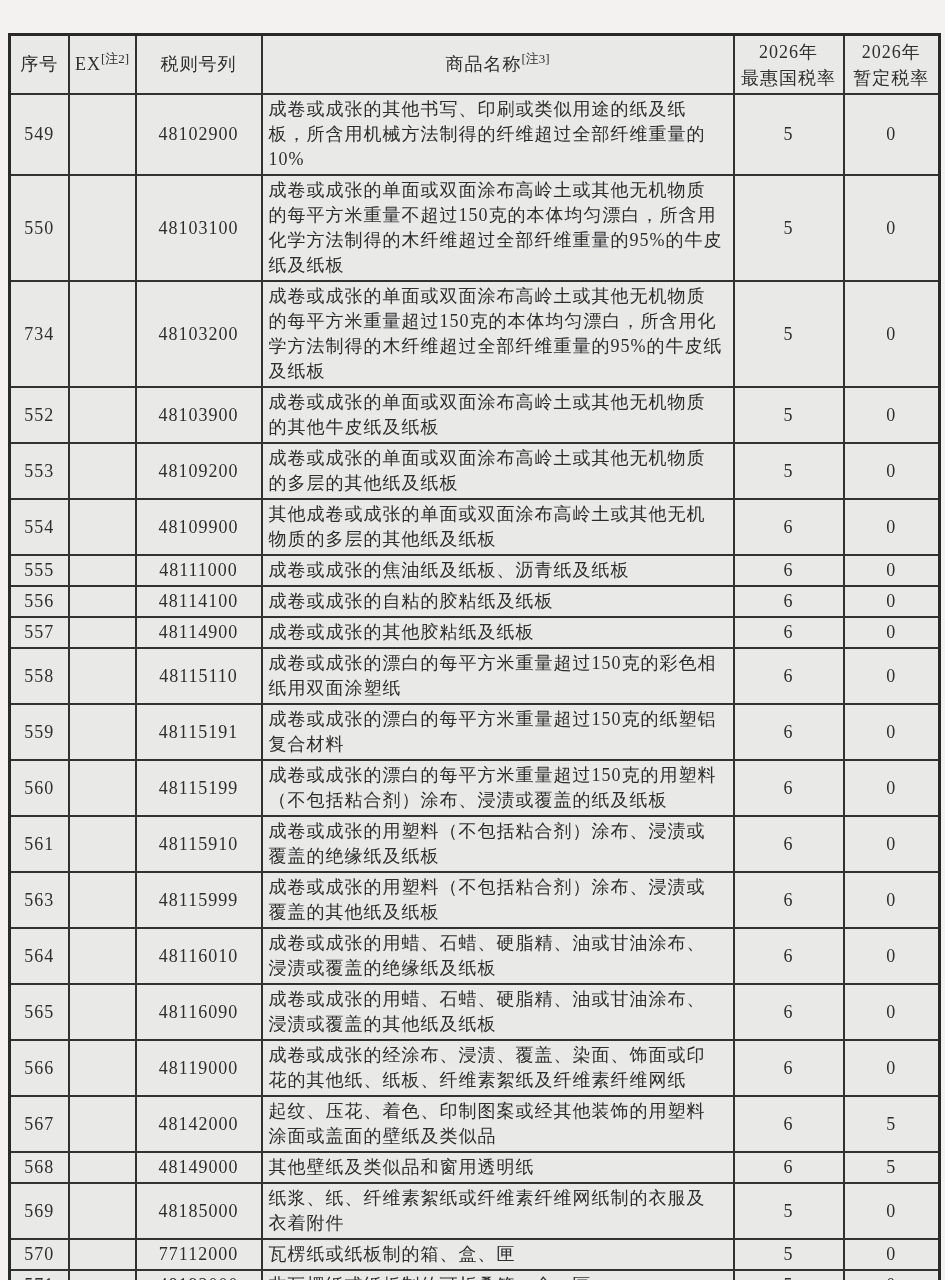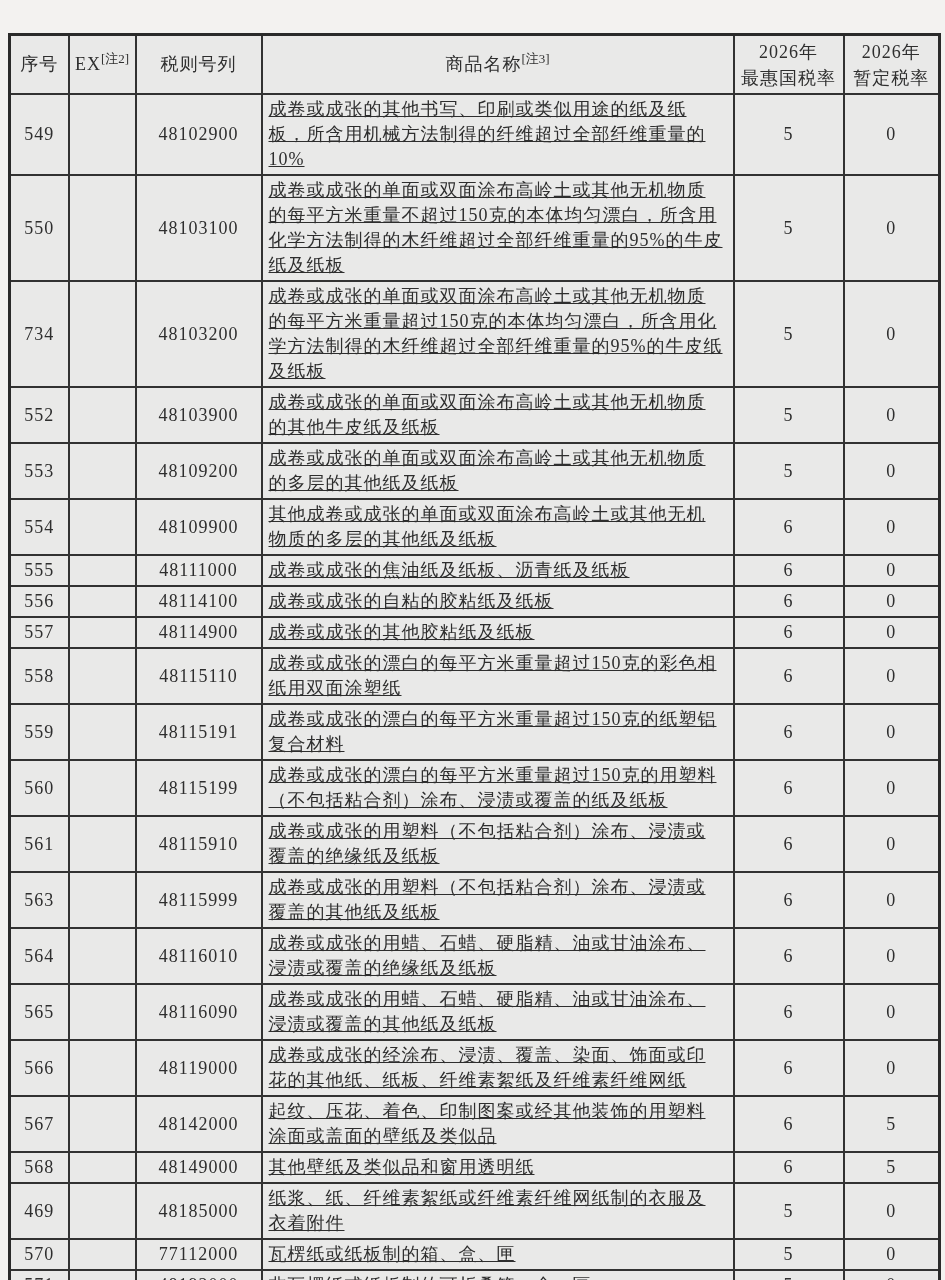--- a/index.html
+++ b/index.html
@@ -37,21 +37,21 @@
     font-weight: normal;
   }
   thead th { height: 53px; text-align: center; }
   col.c-no   { width: 59px; }
   col.c-ex   { width: 67px; }
   col.c-code { width: 126px; }
   col.c-name { width: 472px; }
   col.c-mfn  { width: 110px; }
   col.c-tmp  { width: 96px; }
   td.c-no, td.c-ex, td.c-code, td.c-mfn, td.c-tmp { text-align: center; }
-  td.c-name { text-align: left; padding-left: 6px; padding-right: 10px; text-decoration: underline; }
+  td.c-name { text-align: left; padding-left: 6px; padding-right: 10px; }
   sup.note {
     font-size: 13px;
     letter-spacing: 0;
     vertical-align: super;
     line-height: 0;
   }
   .hdr-line { display: block; line-height: 26px; }
   .watermark-dot {
     position: absolute;
     left: 652px;
@@ -267,21 +267,21 @@
   <tr>
     <td class="c-no">568</td>
     <td class="c-ex"></td>
     <td class="c-code">48149000</td>
     <td class="c-name">其他壁纸及类似品和窗用透明纸</td>
     <td class="c-mfn">6</td>
     <td class="c-tmp">5</td>
   </tr>
 
   <tr>
-    <td class="c-no">469</td>
+    <td class="c-no">569</td>
     <td class="c-ex"></td>
     <td class="c-code">48185000</td>
     <td class="c-name">纸浆、纸、纤维素絮纸或纤维素纤维网纸制的衣服及衣着附件</td>
     <td class="c-mfn">5</td>
     <td class="c-tmp">0</td>
   </tr>
 
   <tr>
     <td class="c-no">570</td>
     <td class="c-ex"></td>

